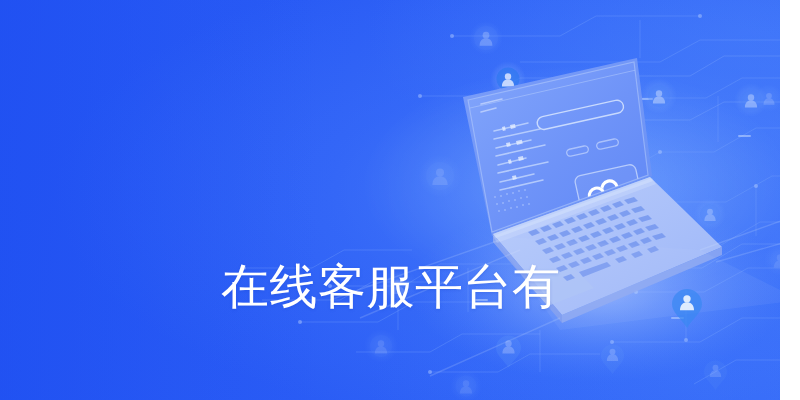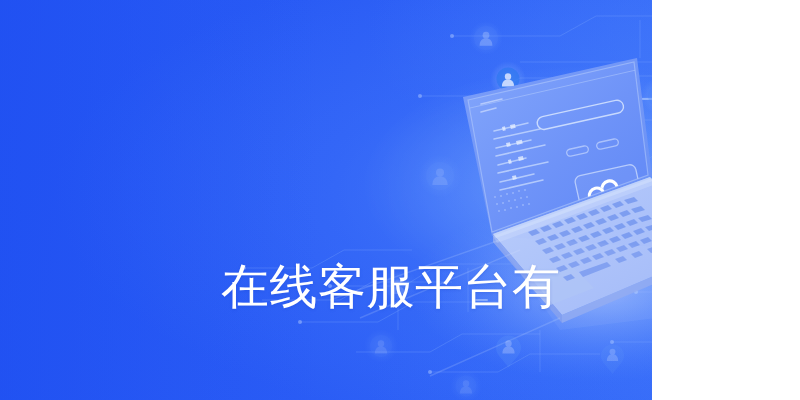--- a/index.html
+++ b/index.html
@@ -3,21 +3,21 @@
 <meta charset="utf-8">
 <title>Banner</title>
 <style>
   html, body {
     margin: 0;
     padding: 0;
     background: #ffffff;
   }
   #stage {
     position: relative;
-    width: 652px;
+    width: 780px;
     height: 400px;
     overflow: hidden;
     font-family: "Liberation Sans", "DejaVu Sans", sans-serif;
     background: #4d7c0f;
   }
   .layer {
     position: absolute;
     inset: 0;
     width: 800px;
     height: 400px;

